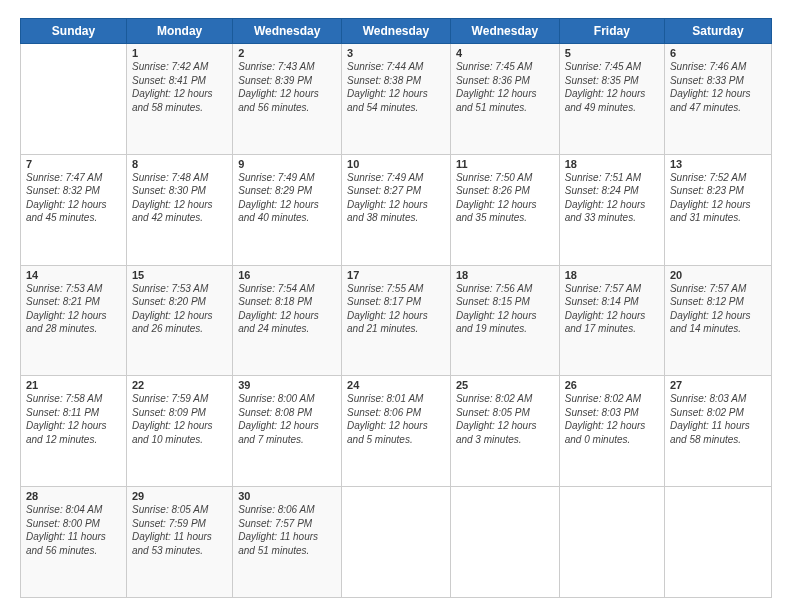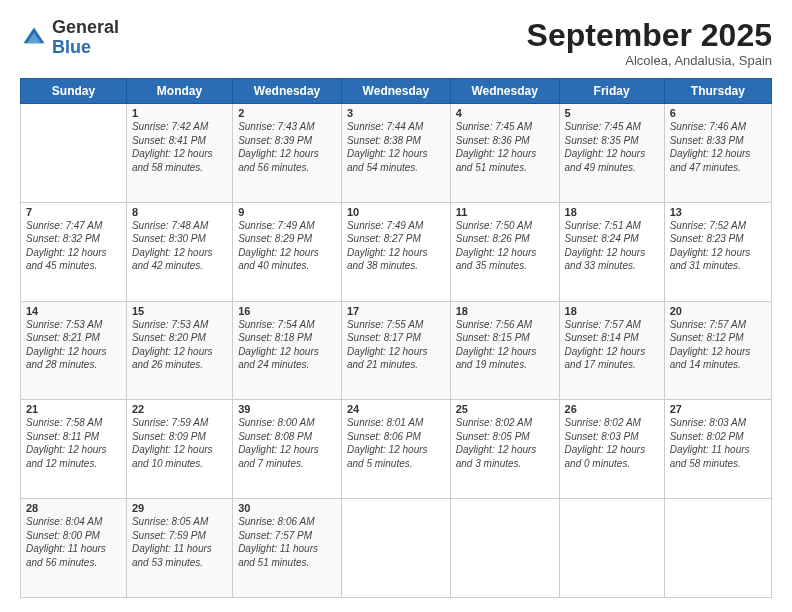--- a/index.html
+++ b/index.html
@@ -92,47 +92,31 @@
       font-style: italic;
     }
     .empty-cell {
       background: #fff !important;
     }
   </style>
 </head>
 <body>
 
 <div class="page">
-  <div class="header">
-    <div class="logo">
-      <svg class="logo-icon" viewBox="0 0 32 32" xmlns="http://www.w3.org/2000/svg">
-        <polygon points="16,4 28,22 4,22" fill="#2a6db5"></polygon>
-        <polygon points="16,10 24,22 8,22" fill="#5ba0d0"></polygon>
-      </svg>
-      <div class="logo-text">
-        <span class="general">General</span><br>
-        <span class="blue">Blue</span>
-      </div>
-    </div>
-    <div class="title-block">
-      <div class="month-title">September 2025</div>
-      <div class="location">Alcolea, Andalusia, Spain</div>
-    </div>
-  </div>
 
   <table class="calendar">
     <thead>
       <tr>
       <th>Sunday</th>
           <th>Monday</th>
           <th>Wednesday</th>
           <th>Wednesday</th>
           <th>Wednesday</th>
           <th>Friday</th>
-          <th>Thursday</th>
+          <th>Saturday</th>
         </tr>
     </thead>
     <tbody id="calendar-body">
     <tr>
           <td class="empty-cell"></td>
           <td>
             <span class="day-num">1</span>
             <div class="day-info">Sunrise: 7:42 AM<br>Sunset: 8:41 PM<br>Daylight: 12 hours and 58 minutes.</div>
           </td>
           <td>

